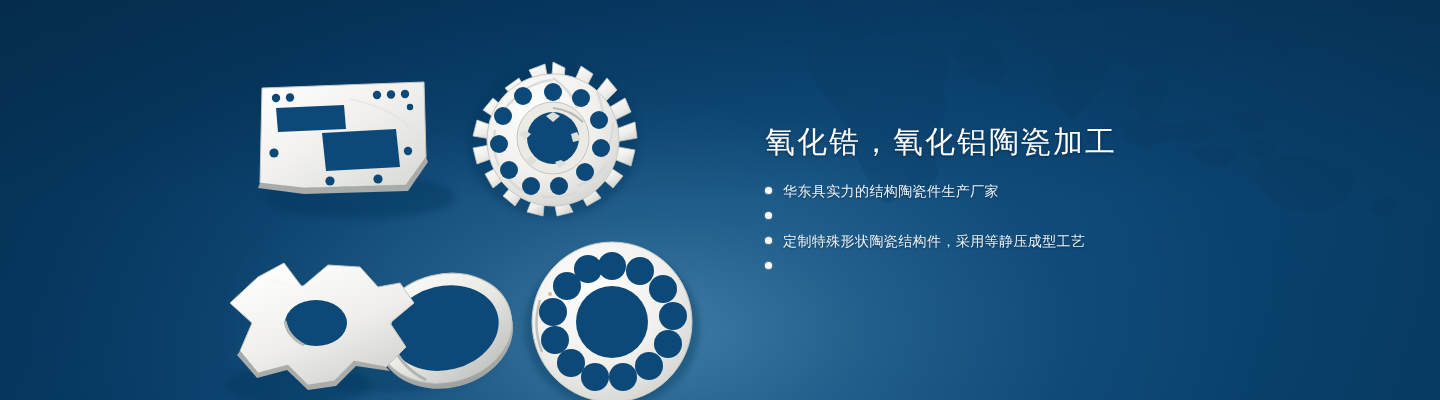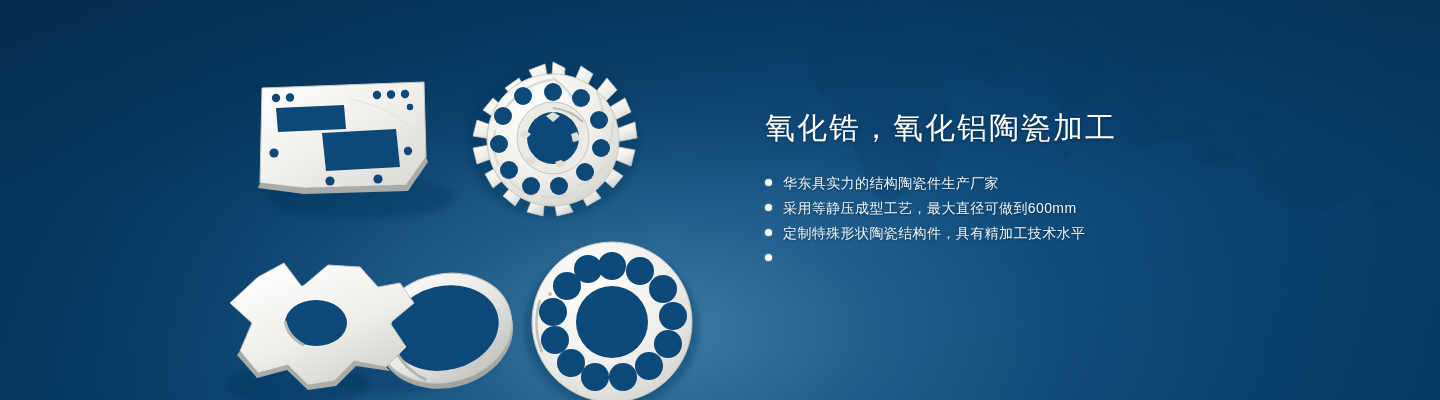--- a/index.html
+++ b/index.html
@@ -55,35 +55,35 @@
 
   
   .products{
     position:absolute; left:200px; top:55px;
     width:520px; height:345px;
   }
   .products svg{ width:100%; height:100%; display:block; }
 
   
   .copy{
-    position:absolute; left:765px; top:108px;
+    position:absolute; left:765px; top:122px;
     width:560px;
   }
   .headline{
     color:#ffffff;
     font-size:30px;
     line-height:40px;
     letter-spacing:2px;
     font-weight:400;
     text-shadow:0 1px 3px rgba(0,20,40,0.55);
     white-space:nowrap;
   }
   .bullets{
     list-style:none;
-    margin-top:22px;
+    margin-top:16px;
   }
   .bullet{
     display:flex;
     align-items:center;
     height:25px;
     margin-bottom:0px;
   }
   .dot{
     width:7px; height:7px;
     border-radius:50%;
@@ -337,25 +337,24 @@
   <div class="copy">
     <div class="headline">氧化锆，氧化铝陶瓷加工</div>
 
     <ul class="bullets">
       <li class="bullet">
         <span class="dot"></span>
         <span class="btext">华东具实力的结构陶瓷件生产厂家</span>
       </li>
       <li class="bullet">
         <span class="dot"></span>
-        <span class="btext">采用等静压成型工艺，最大直径可做到600mm</span>
       </li>
       <li class="bullet">
         <span class="dot"></span>
-        <span class="btext">定制特殊形状陶瓷结构件，具有精加工技术水平</span>
+        <span class="btext">定制特殊形状陶瓷结构件，采用等静压成型工艺</span>
       </li>
       <li class="bullet">
         <span class="dot"></span>
       </li>
     </ul>
   </div>
 
 </div>
 
 </body></html>

